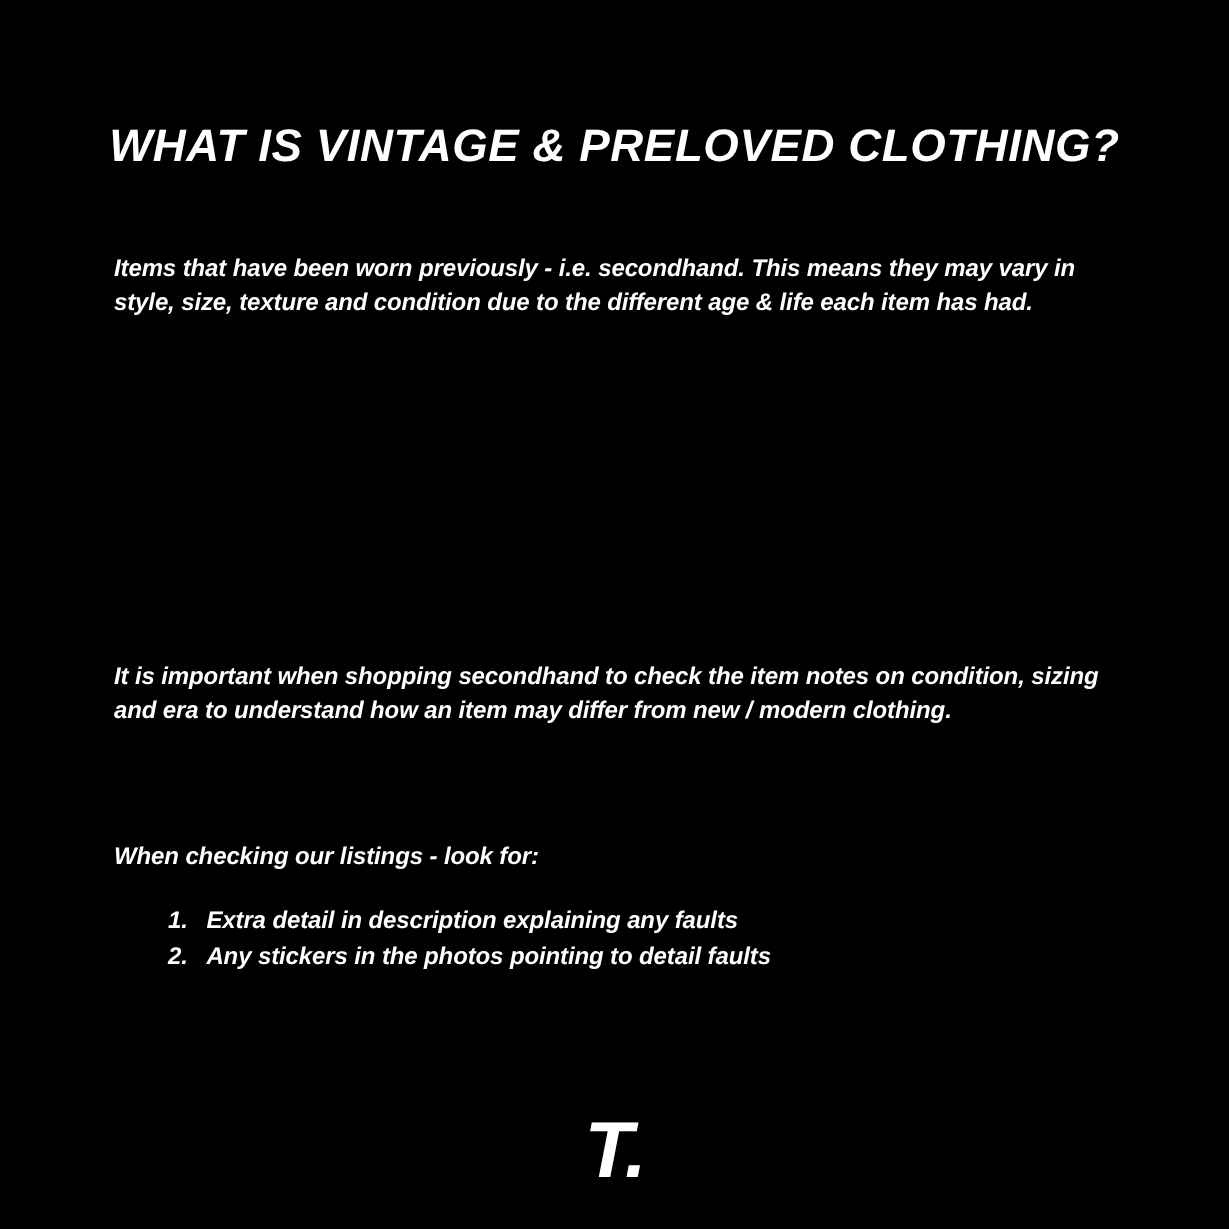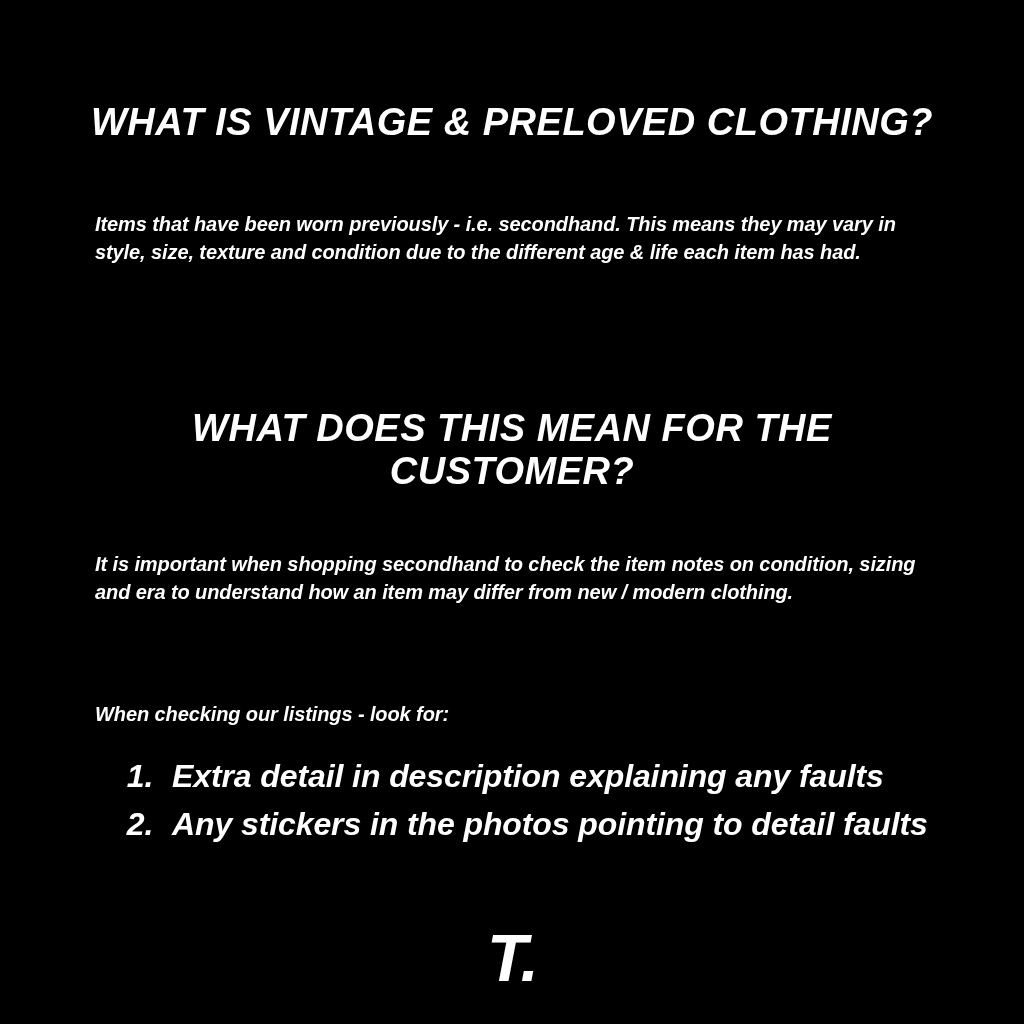--- a/index.html
+++ b/index.html
@@ -74,21 +74,21 @@
   .numbered-list {
     position: absolute;
     top: 752px;
     left: 120px;
     width: 820px;
     margin: 0;
     padding-left: 42px;
     list-style-position: outside;
   }
   .numbered-list li {
-    font-size: 32px;
+    font-size: 20px;
     font-weight: bold;
     font-style: italic;
     line-height: 1.5;
     padding-left: 10px;
     letter-spacing: -0.1px;
   }
   .logo {
     position: absolute;
     left: 0;
     right: 0;
@@ -107,21 +107,20 @@
 </style>
 </head>
 <body>
 
 <div class="page">
 
   <h1 class="heading heading-1">WHAT IS VINTAGE &amp; PRELOVED CLOTHING?</h1>
 
   <p class="body-text para-1">Items that have been worn previously - i.e. secondhand. This means they may vary in style, size, texture and condition due to the different age &amp; life each item has had.</p>
 
-  <h2 class="heading heading-2">WHAT DOES THIS MEAN FOR THE CUSTOMER?</h2>
 
   <p class="body-text para-3">When checking our listings - look for:</p>
 
   <p class="body-text para-2">It is important when shopping secondhand to check the item notes on condition, sizing and era to understand how an item may differ from new / modern clothing.</p>
 
   <ol class="numbered-list">
     <li>Extra detail in description explaining any faults</li>
     <li>Any stickers in the photos pointing to detail faults</li>
   </ol>
 

